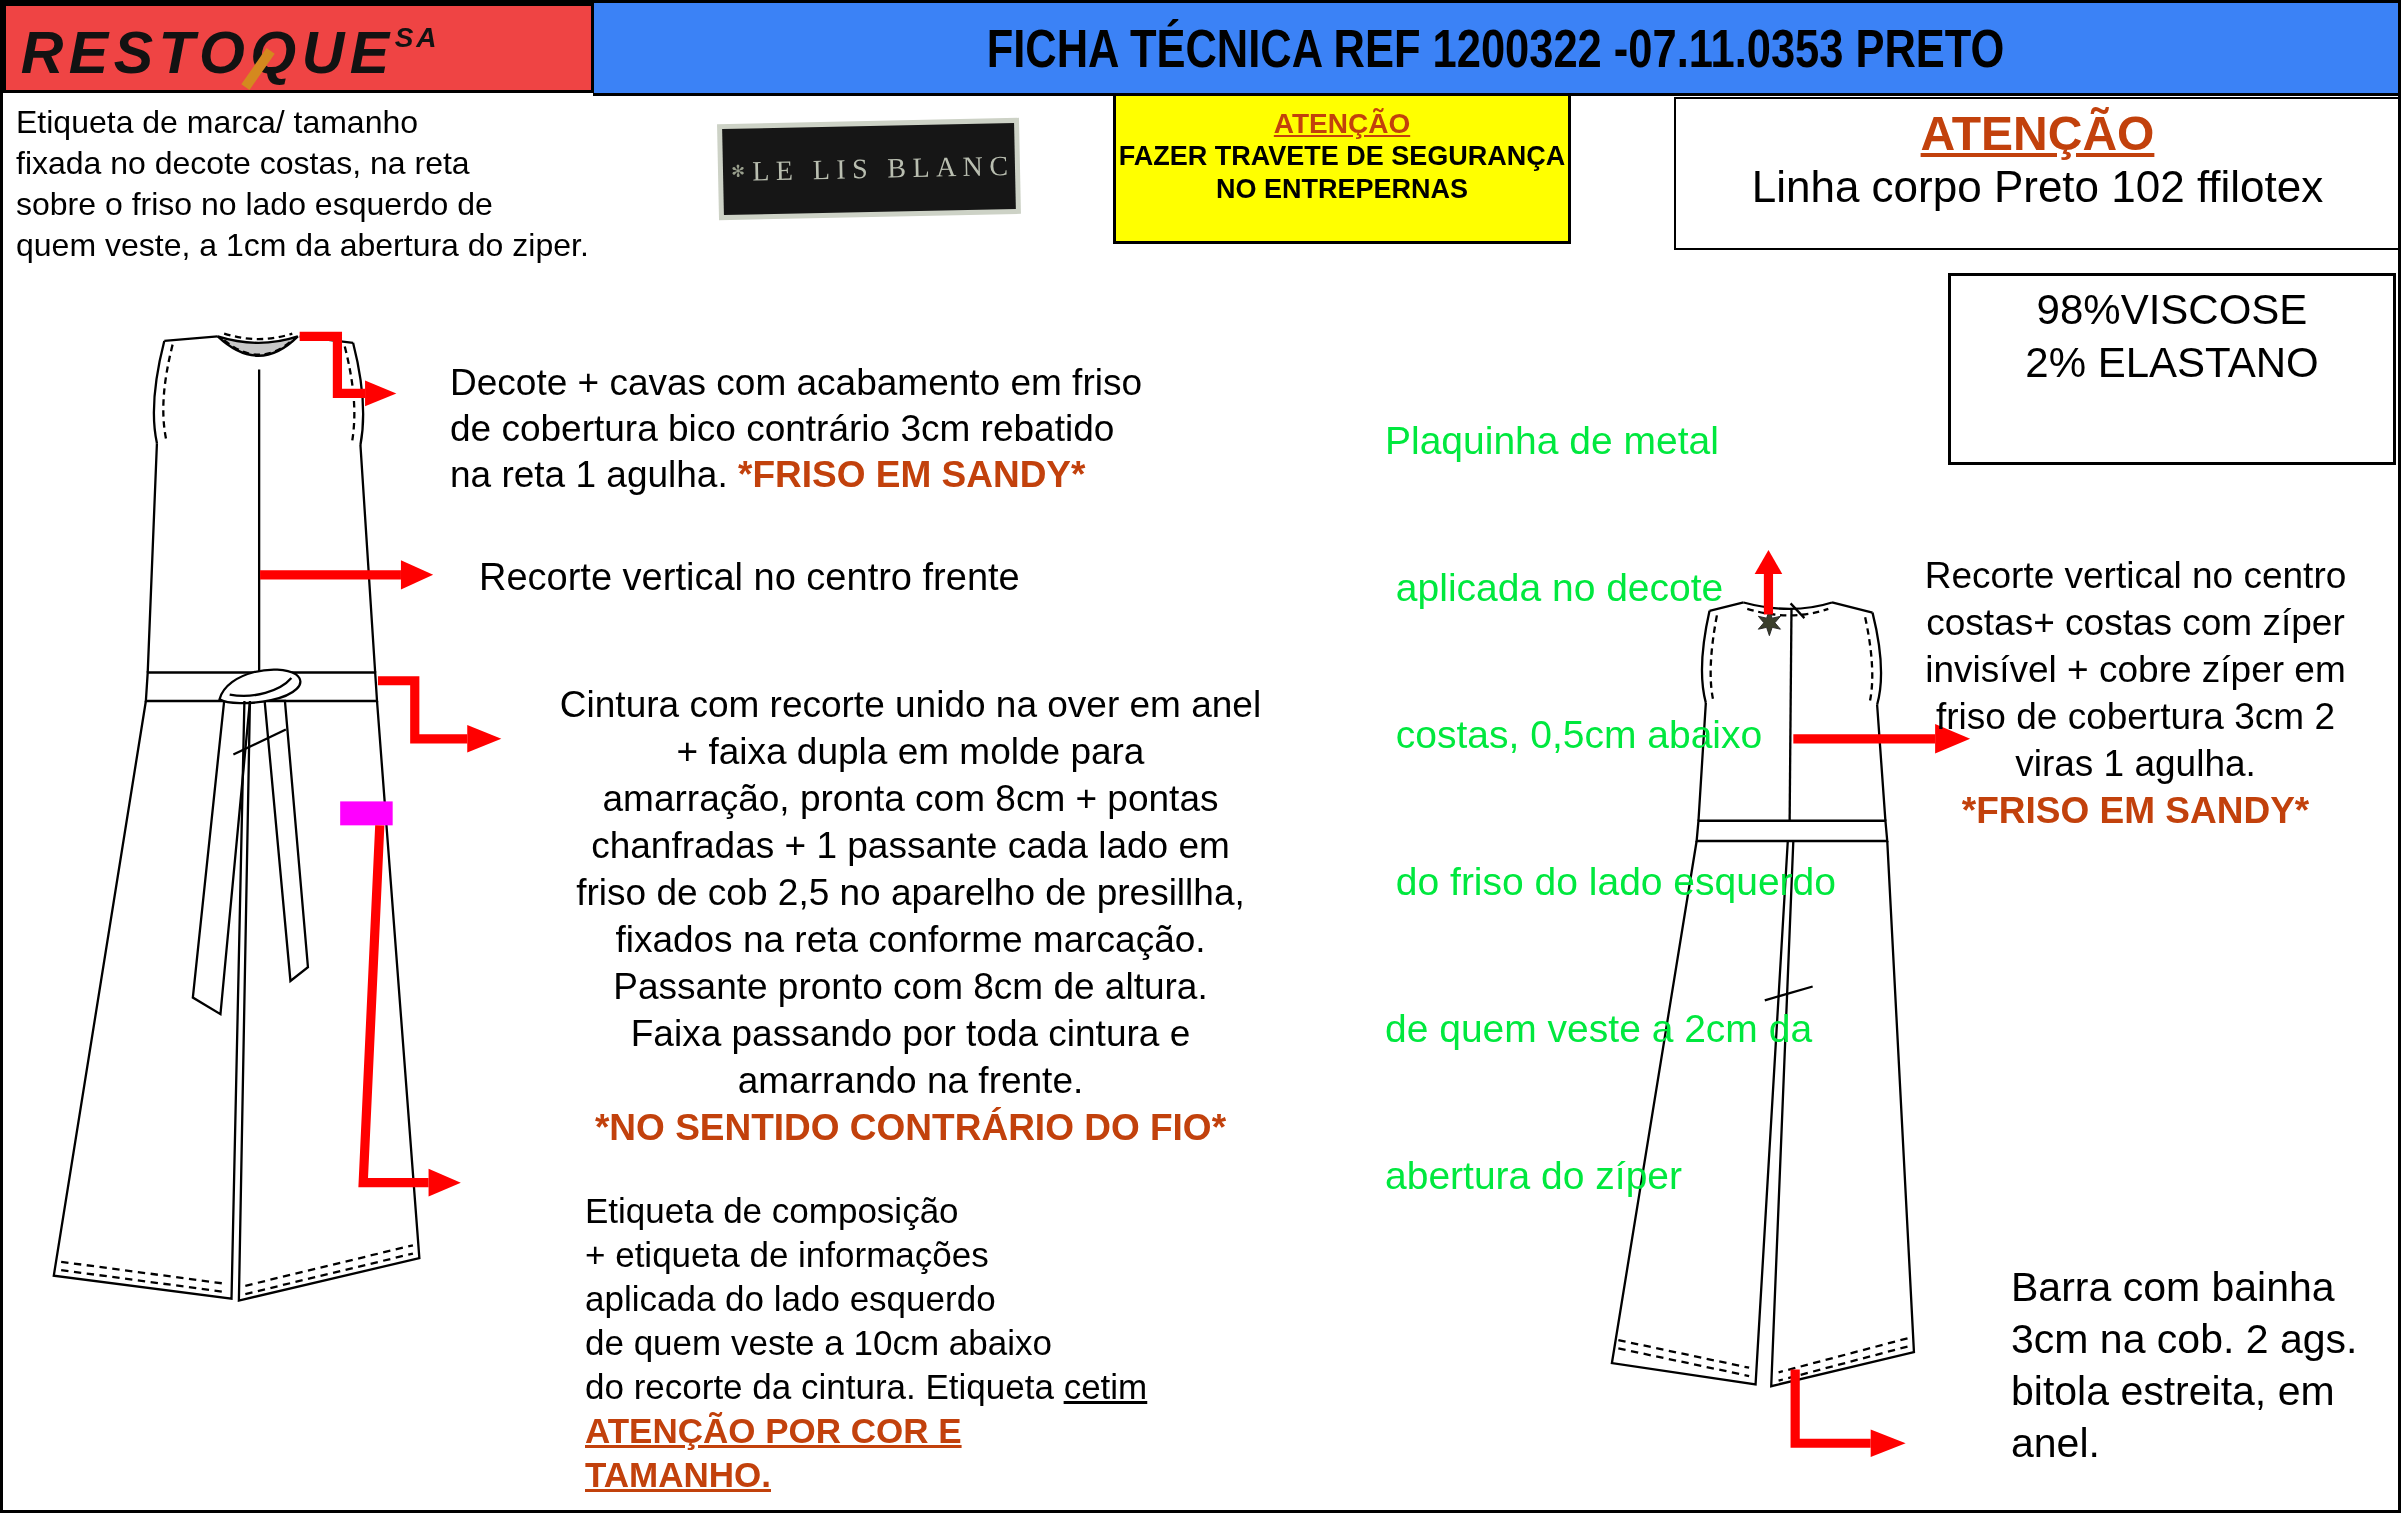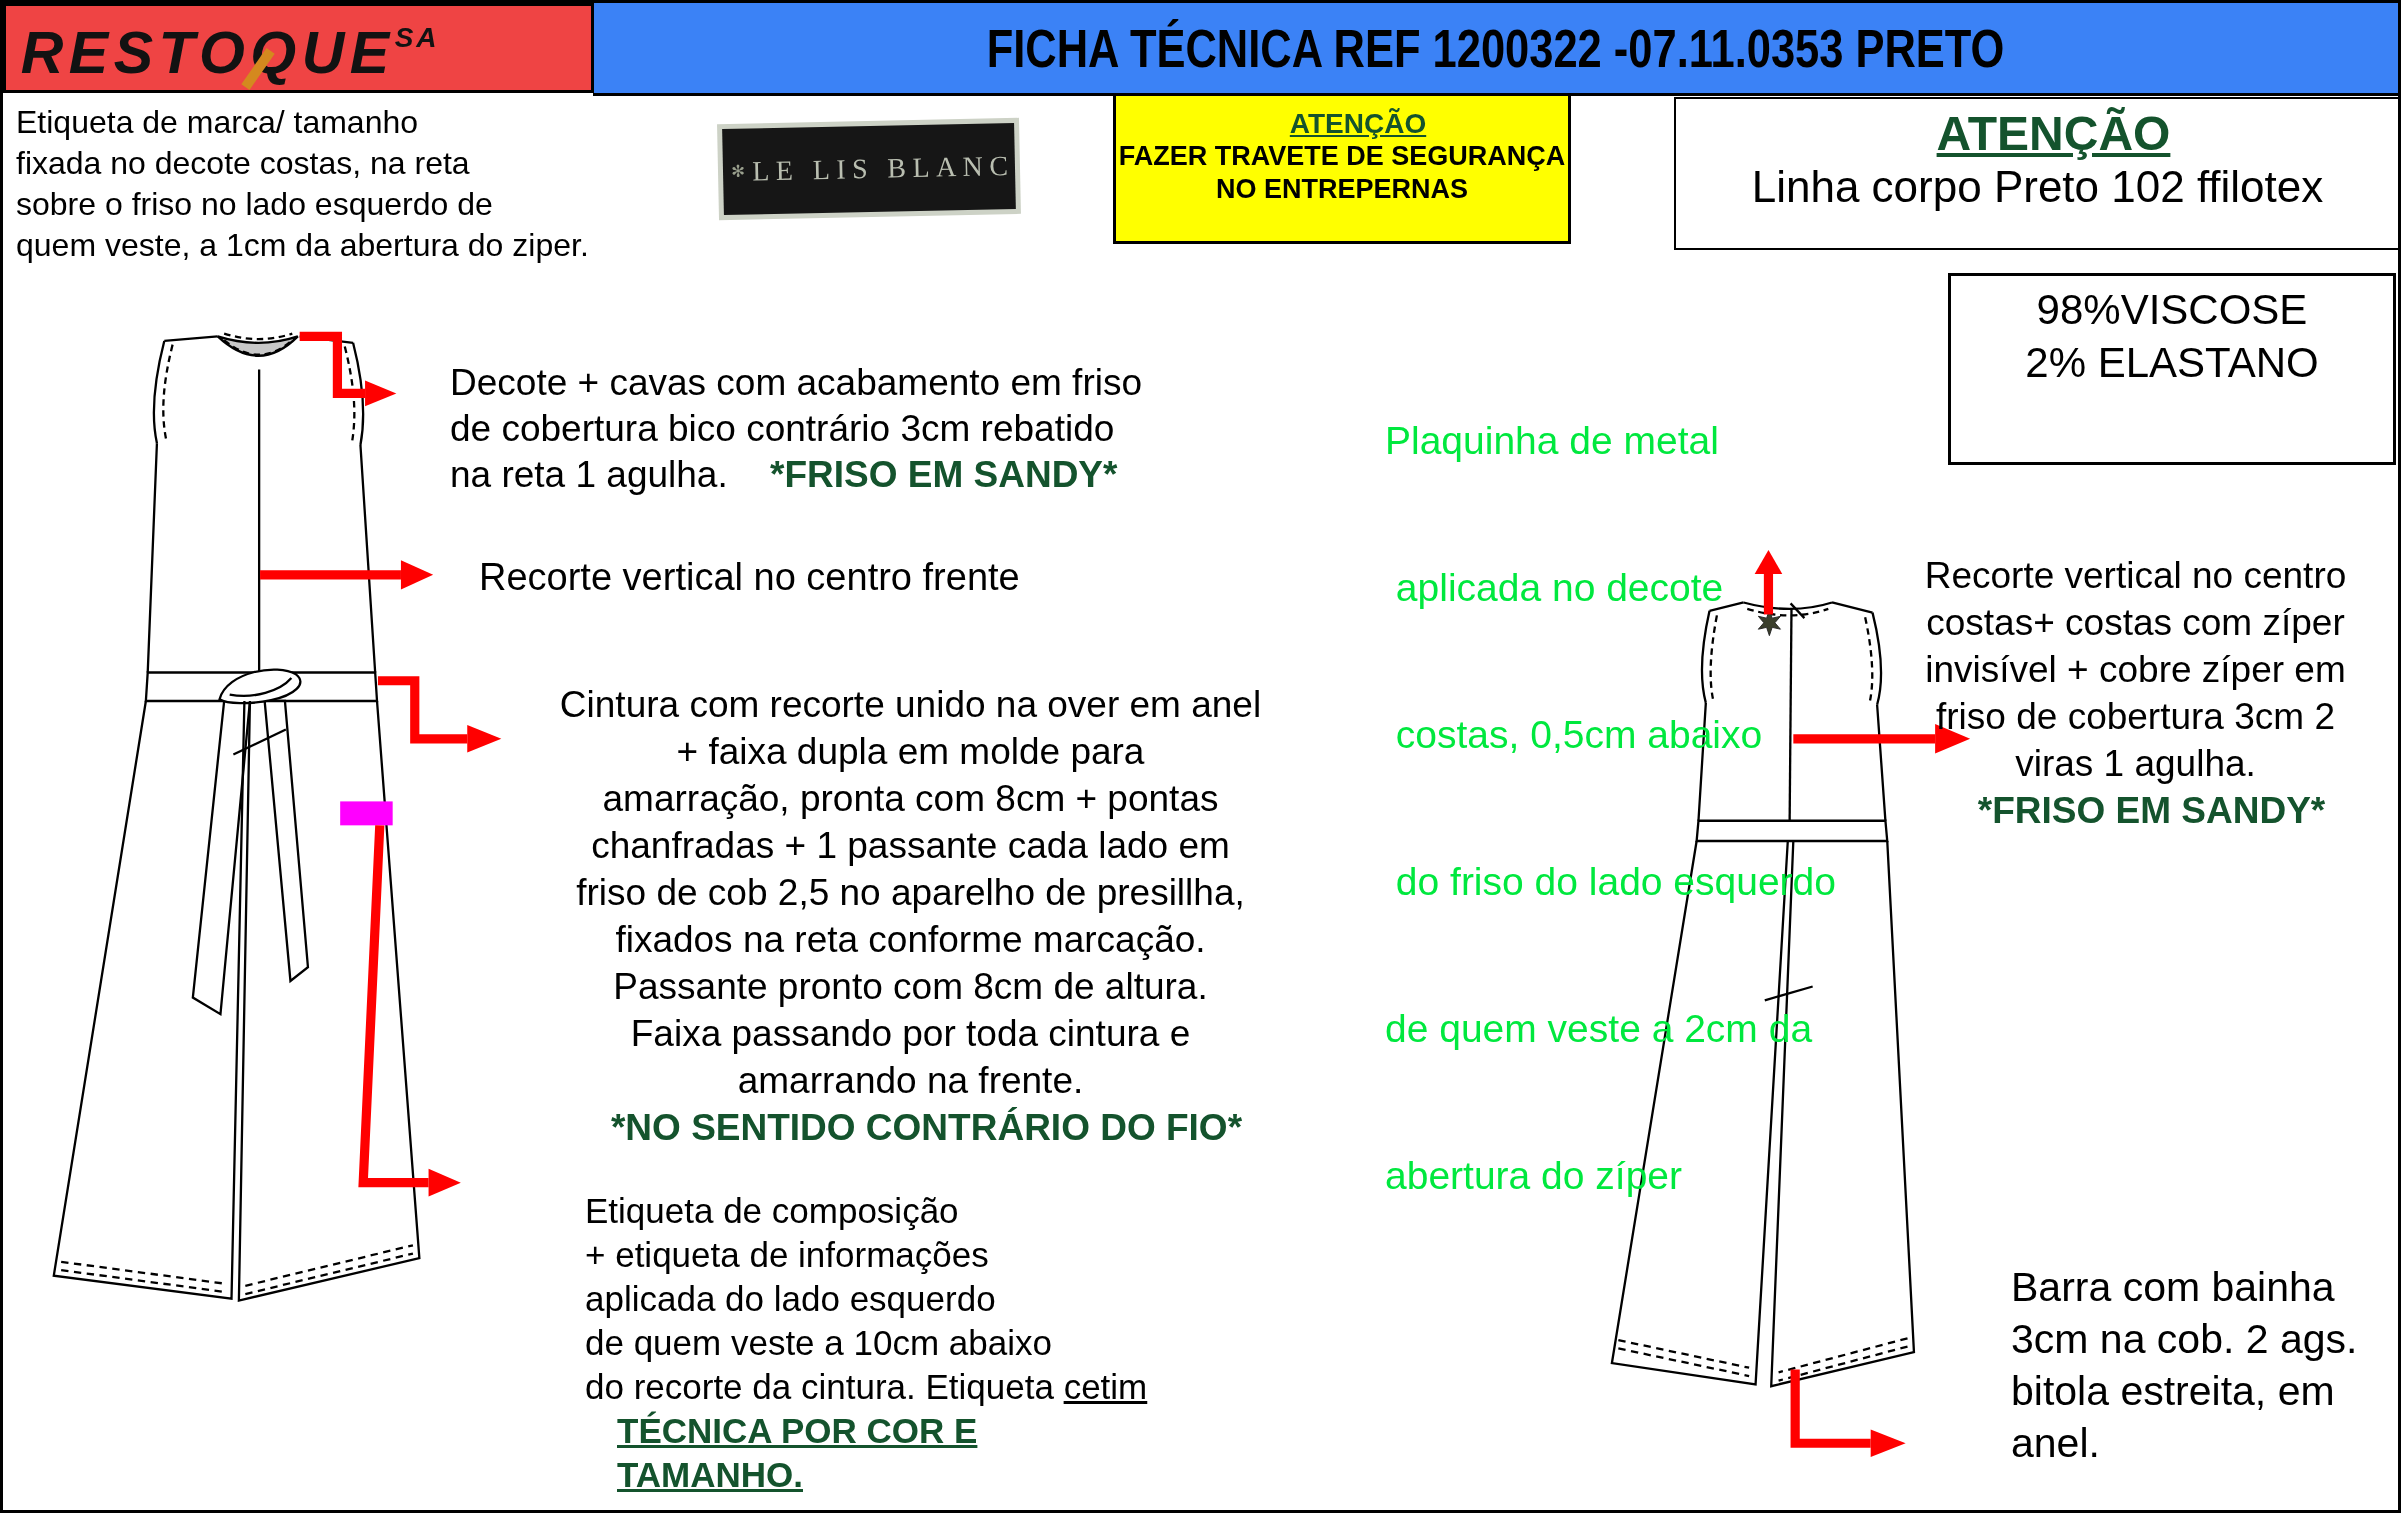--- a/index.html
+++ b/index.html
@@ -2,21 +2,21 @@
 <html style="font-size:14.7px"><head>
 <meta charset="utf-8">
 <style>
   html,body{margin:0;padding:0;background:#888;}
   .page{
     position:relative;width:2401px;height:1513px;background:#fff;
     font-family:"Liberation Sans","DejaVu Sans",sans-serif;color:#000;
     border:3.7px solid #000;box-sizing:border-box;overflow:hidden;
   }
   .abs{position:absolute;}
-  .red{color:#14532d;margin-left:32px;}
+  .red{color:#c2410c;}
   .bold{font-weight:bold;}
   .u{text-decoration:underline;}
   
   .header-gray{left:590px;top:0;width:1805px;height:90px;background:#3b82f6;
     display:flex;align-items:center;justify-content:center;border-bottom:3.7px solid #000;}
   .sheet-title{font-size:53px;font-weight:bold;transform:scaleX(0.82);white-space:nowrap;}
   .logo-box{left:0;top:0;width:591px;height:90px;background:#ef4444;border:3.7px solid #000;
     box-sizing:border-box;z-index:3;font-style:italic;}
   .logo-text{position:absolute;left:14.7px;top:13px;font-size:59px;font-weight:bold;
     letter-spacing:5.5px;color:#121212;white-space:nowrap;}
@@ -125,21 +125,21 @@
     <div>amarrando na frente.</div>
     <div class="red bold">*NO SENTIDO CONTRÁRIO DO FIO*</div>
   </div>
 
   <div class="abs txt label-note">
     <div>Etiqueta de composição</div>
     <div>+ etiqueta de informações</div>
     <div>aplicada do lado esquerdo</div>
     <div>de quem veste a 10cm abaixo</div>
     <div><span>do recorte da cintura. Etiqueta </span><span class="u">cetim</span></div>
-    <div class="red bold u">TÉCNICA POR COR E</div>
+    <div class="red bold u">ATENÇÃO POR COR E</div>
     <div class="red bold u">TAMANHO.</div>
   </div>
 
   <div class="abs txt backcut-note">
     <div>Recorte vertical no centro</div>
     <div>costas+ costas com zíper</div>
     <div>invisível + cobre zíper em</div>
     <div>friso de cobertura 3cm 2</div>
     <div>viras 1 agulha.</div>
     <div class="red bold">*FRISO EM SANDY*</div>

